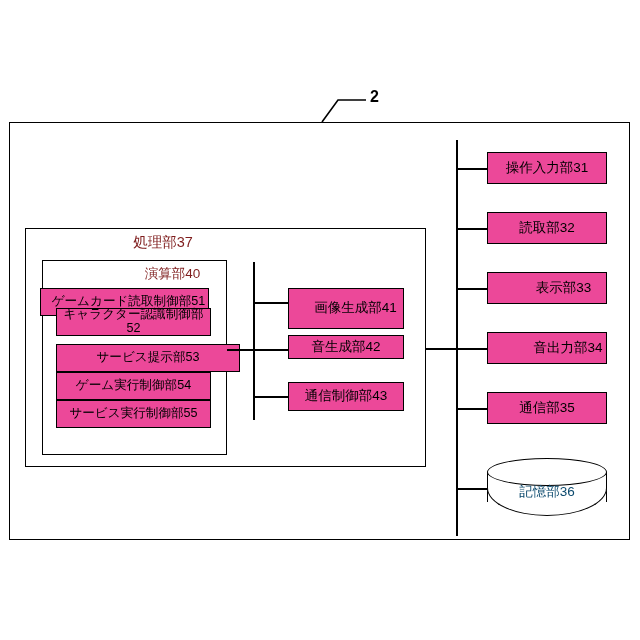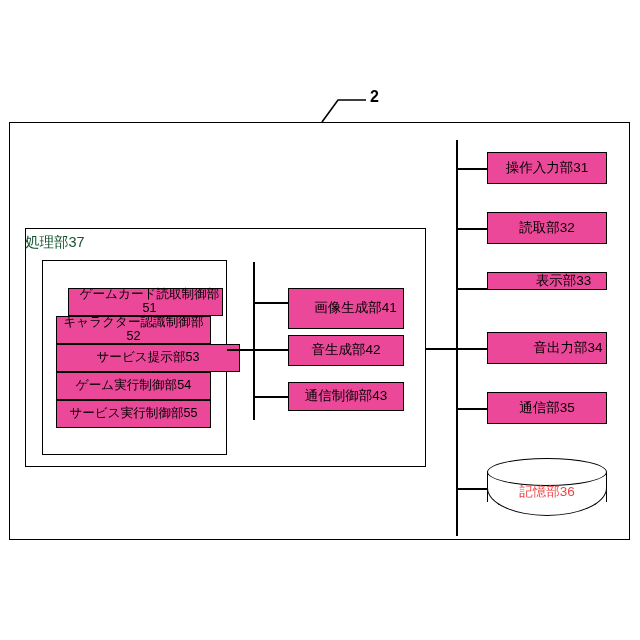--- a/index.html
+++ b/index.html
@@ -30,22 +30,24 @@
     line-height: 1.1;
   }
   .plain-frame {
     position: absolute;
     box-sizing: border-box;
     border: 1.6px solid #000;
     background: transparent;
   }
   .label-top {
     position: absolute;
-    color: #14532d;
+    color: #7f1d1d;
     white-space: nowrap;
+    text-align: center;
+    padding-left: 38px;
   }
   .hline {
     position: absolute;
     background: #000;
     height: 1.6px;
   }
   .vline {
     position: absolute;
     background: #000;
     width: 1.6px;
@@ -98,21 +100,21 @@
     border-radius: 50%;
     background: #fff;
   }
   .cyl-text {
     position: absolute;
     left: 0;
     width: 100%;
     top: 50%;
     transform: translateY(-20%);
     text-align: center;
-    color: #ef4444;
+    color: #0c4a6e;
     font-size: 13.5px;
   }
 
   .ref-num {
     position: absolute;
     color: #000;
     font-size: 16px;
     font-weight: bold;
     letter-spacing: 0.5px;
   }
@@ -126,51 +128,52 @@
     <polyline points="322,122 338,100 366,100" fill="none" stroke="#000" stroke-width="1.6"></polyline>
   </svg>
   <div class="ref-num" style="left:370px; top:88px;">2</div>
 
   <div class="plain-frame" style="left:9px; top:122px; width:621px; height:418px;"></div>
 
   <div class="plain-frame" style="left:25px; top:228px; width:401px; height:239px;"></div>
   <div class="label-top lbl-15" style="left:25px; top:233px; width:200px;">処理部37</div>
 
   <div class="plain-frame" style="left:42px; top:260px; width:185px; height:195px;"></div>
+  <div class="label-top lbl-14" style="left:42px; top:265px; width:185px;">演算部40</div>
 
-  <div class="box lbl-13" style="left:68px; top:288px; width:155px; height:28px;padding-left:8px;">ゲームカード読取制御部51</div>
-  <div class="box lbl-13" style="left:56px; top:316px; width:155px; height:28px;">キャラクター認識制御部52</div>
+  <div class="box lbl-13" style="left:40px; top:288px; width:169px; height:28px;padding-left:8px;">ゲームカード読取制御部51</div>
+  <div class="box lbl-13" style="left:56px; top:308px; width:155px; height:28px;">キャラクター認識制御部52</div>
   <div class="box lbl-13" style="left:56px; top:344px; width:184px; height:28px;">サービス提示部53</div>
   <div class="box lbl-13" style="left:56px; top:372px; width:155px; height:28px;text-align:center;">ゲーム実行制御部54</div>
   <div class="box lbl-13" style="left:56px; top:400px; width:155px; height:28px;">サービス実行制御部55</div>
 
   <div class="vline" style="left:253px; top:262px; height:158px;"></div>
   <div class="hline" style="left:227px; top:349px; width:27px;"></div>
 
   <div class="hline" style="left:253px; top:302px; width:36px;"></div>
   <div class="hline" style="left:253px; top:349px; width:36px;"></div>
   <div class="hline" style="left:253px; top:396px; width:36px;"></div>
 
   <div class="box lbl-14" style="left:288px; top:288px; width:116px; height:41px;padding-left:19px;">画像生成部41</div>
-  <div class="box lbl-14" style="left:288px; top:335px; width:116px; height:31px;">音生成部42</div>
+  <div class="box lbl-14" style="left:288px; top:335px; width:116px; height:24px;">音生成部42</div>
   <div class="box lbl-14" style="left:288px; top:382px; width:116px; height:29px;">通信制御部43</div>
 
   <div class="hline" style="left:426px; top:348px; width:31px;"></div>
   <div class="vline" style="left:456px; top:140px; height:396px;"></div>
 
   <div class="hline" style="left:456px; top:168px; width:32px;"></div>
   <div class="hline" style="left:456px; top:228px; width:32px;"></div>
   <div class="hline" style="left:456px; top:288px; width:32px;"></div>
   <div class="hline" style="left:456px; top:348px; width:32px;"></div>
   <div class="hline" style="left:456px; top:408px; width:32px;"></div>
   <div class="hline" style="left:456px; top:488px; width:32px;"></div>
 
   <div class="box lbl-14" style="left:487px; top:152px; width:120px; height:32px;">操作入力部31</div>
   <div class="box lbl-14" style="left:487px; top:212px; width:120px; height:32px;">読取部32</div>
-  <div class="box lbl-14" style="left:487px; top:272px; width:120px; height:18px;padding-left:33px;">表示部33</div>
+  <div class="box lbl-14" style="left:487px; top:272px; width:120px; height:32px;padding-left:33px;">表示部33</div>
   <div class="box lbl-14" style="left:487px; top:332px; width:120px; height:32px;padding-left:42px;">音出力部34</div>
   <div class="box lbl-14" style="left:487px; top:392px; width:120px; height:32px;">通信部35</div>
 
   <div class="cylinder" style="left:487px; top:458px; width:120px; height:58px;">
     <div class="cyl-body"></div>
     <div class="cyl-bottom"></div>
     <div class="cyl-top"></div>
     <div class="cyl-text">記憶部36</div>
   </div>
 

